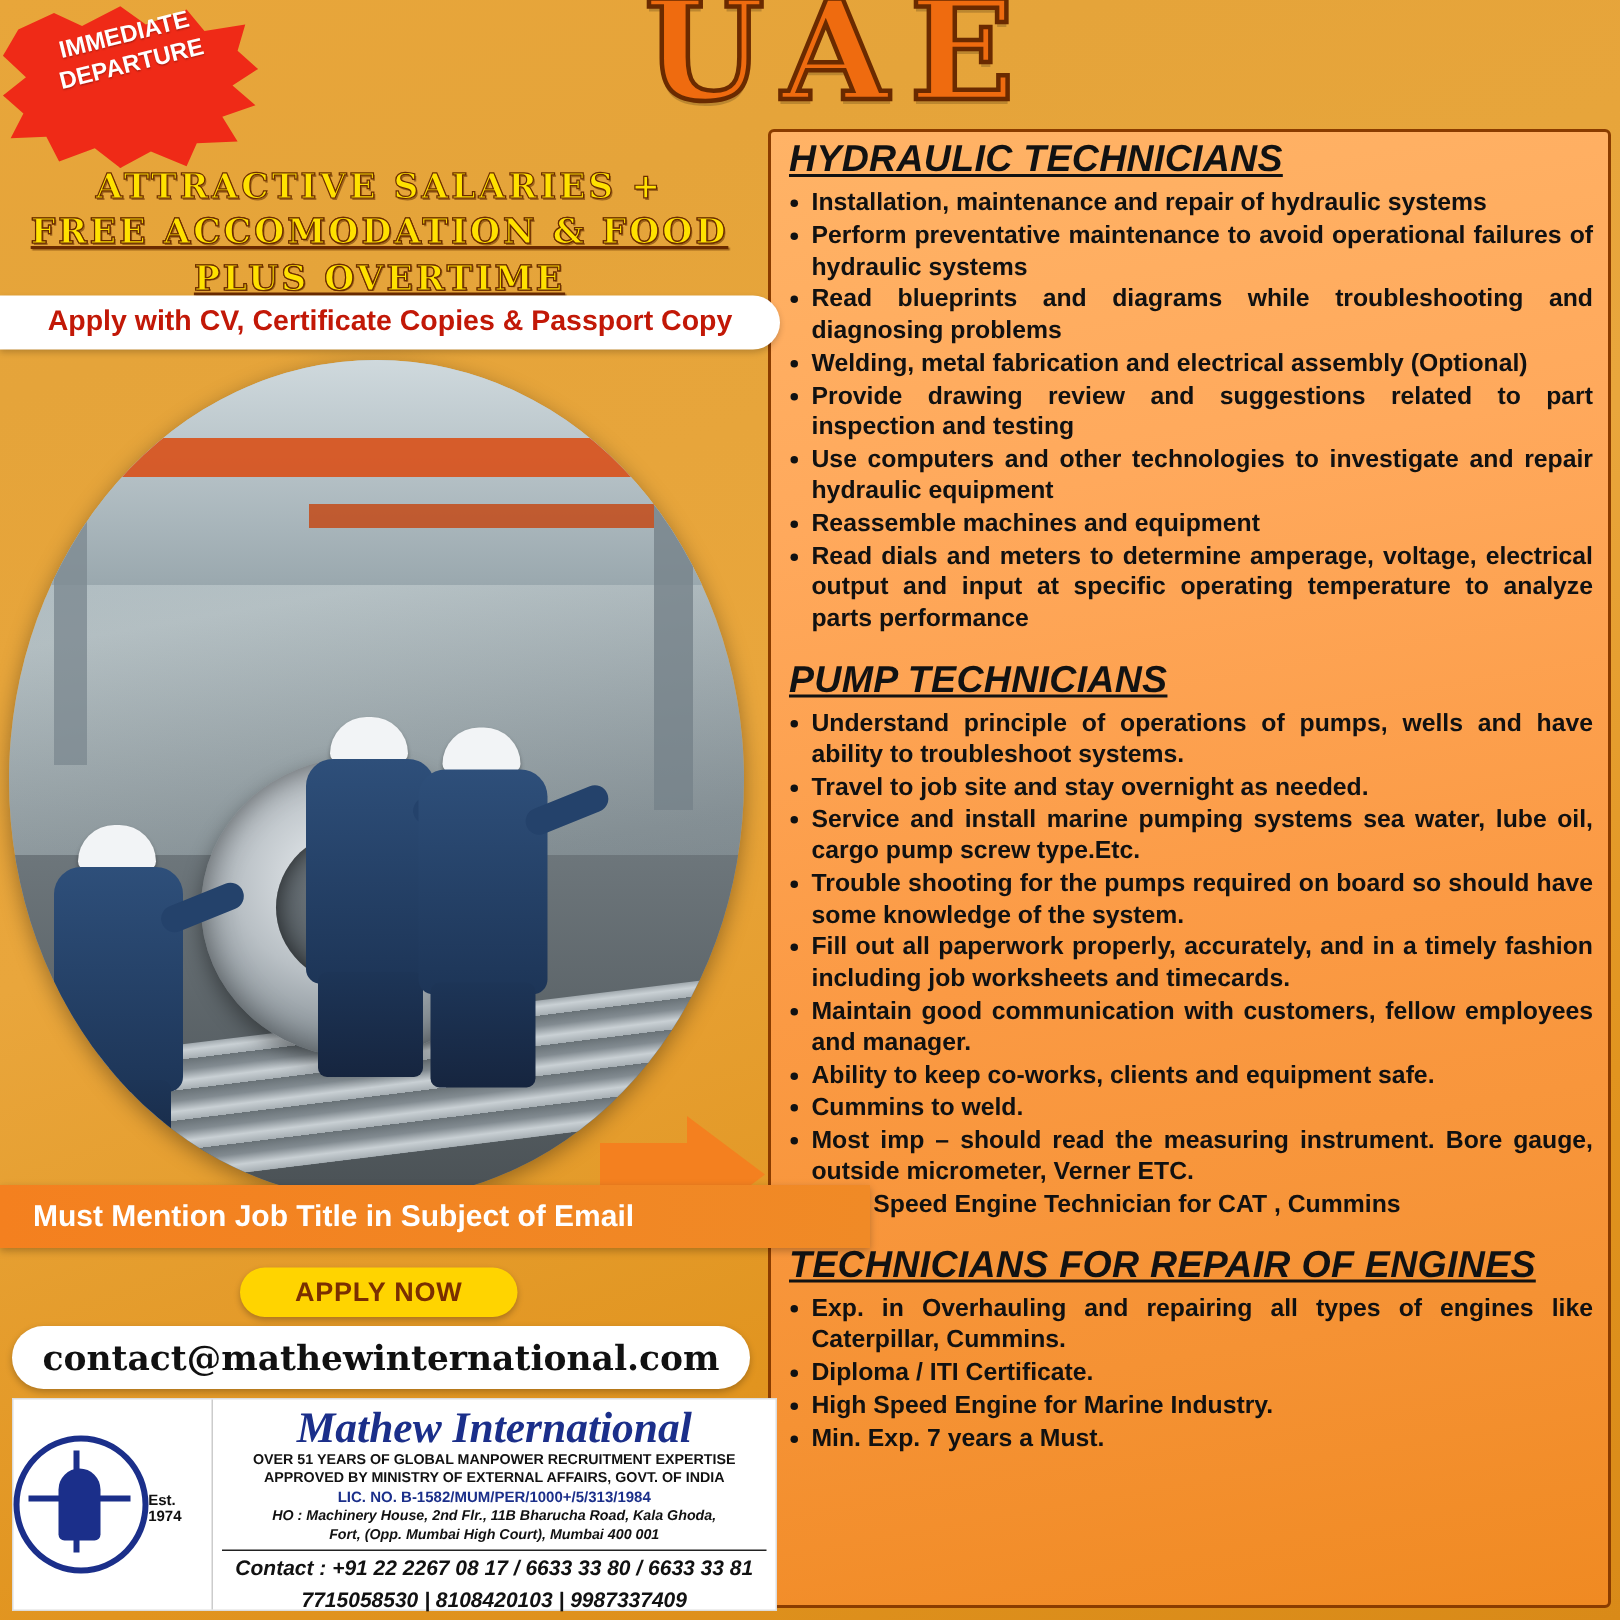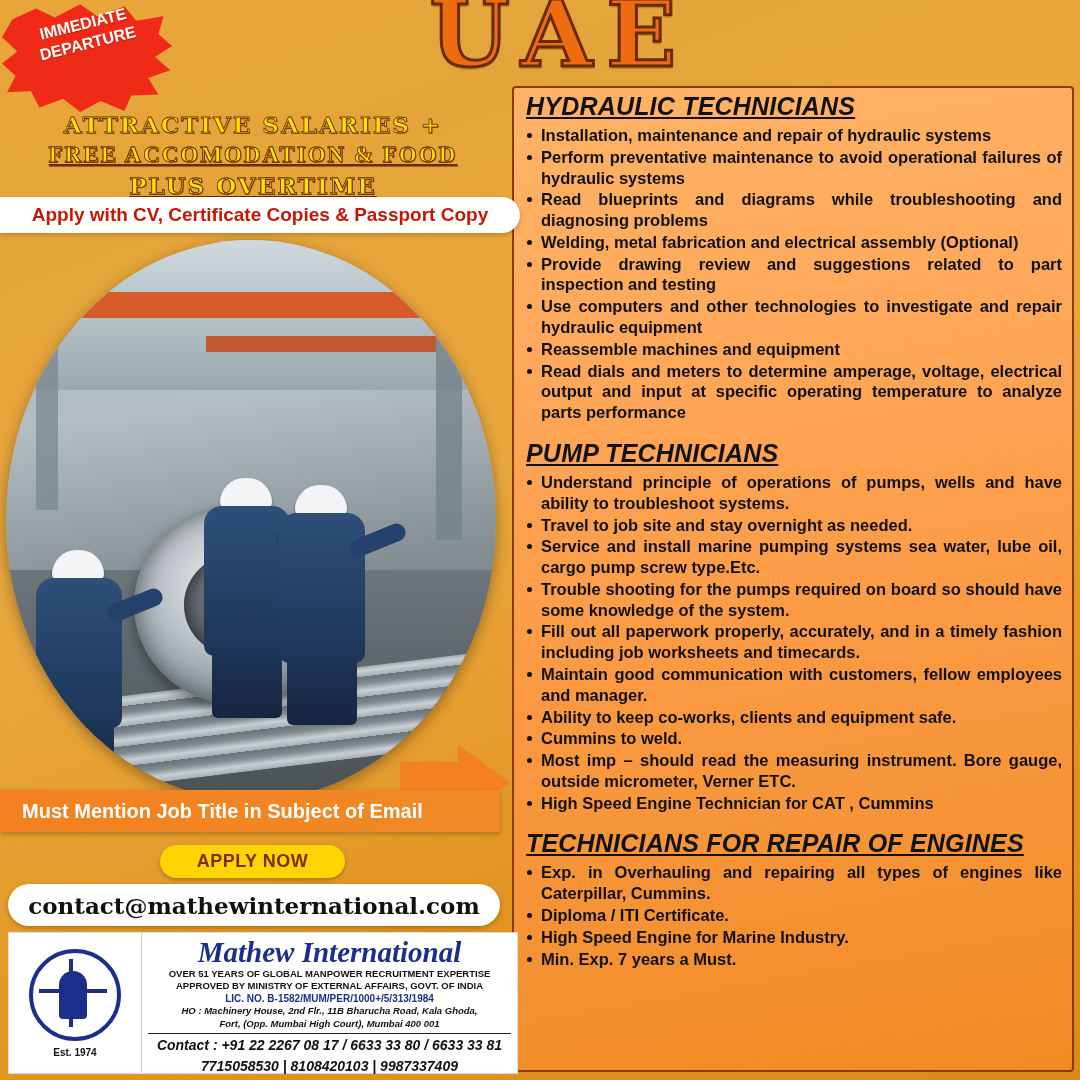--- a/index.html
+++ b/index.html
@@ -81,21 +81,21 @@
     font-family: "DejaVu Serif", serif;
     font-weight: bold;
     color: #ffe100;
     font-size: 23px;
     letter-spacing: 2px;
     line-height: 1.32;
     -webkit-text-stroke: 0.8px #6b2b00;
     text-shadow: 1px 1px 0 rgba(90,40,0,0.5);
     z-index: 6;
   }
-  .salary-block .l2 { text-decoration: underline; font-family: Liberation Serif, serif; }
+  .salary-block .l2 { text-decoration: underline; }
   .salary-block .l3 { text-decoration: underline; }
 
   .apply-bar {
     position: absolute;
     top: 197px;
     left: 0px;
     width: 520px;
     height: 36px;
     background: #ffffff;
     border-radius: 0 18px 18px 0;
@@ -190,21 +190,21 @@
   }
   .w-arm {
     position: absolute; top: 46px; left: 78px; width: 58px; height: 18px;
     background: #24426b; border-radius: 10px; transform: rotate(-22deg);
   }
 
   .mention-bar {
     position: absolute;
     top: 790px;
     left: 0px;
-    width: 500px;
+    width: 580px;
     height: 42px;
     background: linear-gradient(to right, #f4801f, #f08a26);
     display: flex; align-items: center;
     z-index: 7;
     box-shadow: 0 2px 5px rgba(0,0,0,0.25);
   }
   .mention-bar span {
     color: #ffffff;
     font-size: 20px;
     font-weight: bold;
@@ -276,21 +276,21 @@
     height: 140px;
     background: #ffffff;
     z-index: 7;
     border: 1px solid #ddd;
     display: flex;
   }
   .logo-box {
     width: 132px;
     height: 140px;
     border-right: 1px solid #ccc;
-    display: flex; flex-direction: column;
+    display: flex; flex-direction: row;
     align-items: center; justify-content: center;
   }
   .logo-circle {
     width: 84px; height: 84px;
     border-radius: 50%;
     border: 4px solid #1b2f8a;
     position: relative;
     background: #fff;
   }
   .logo-circle:before {

